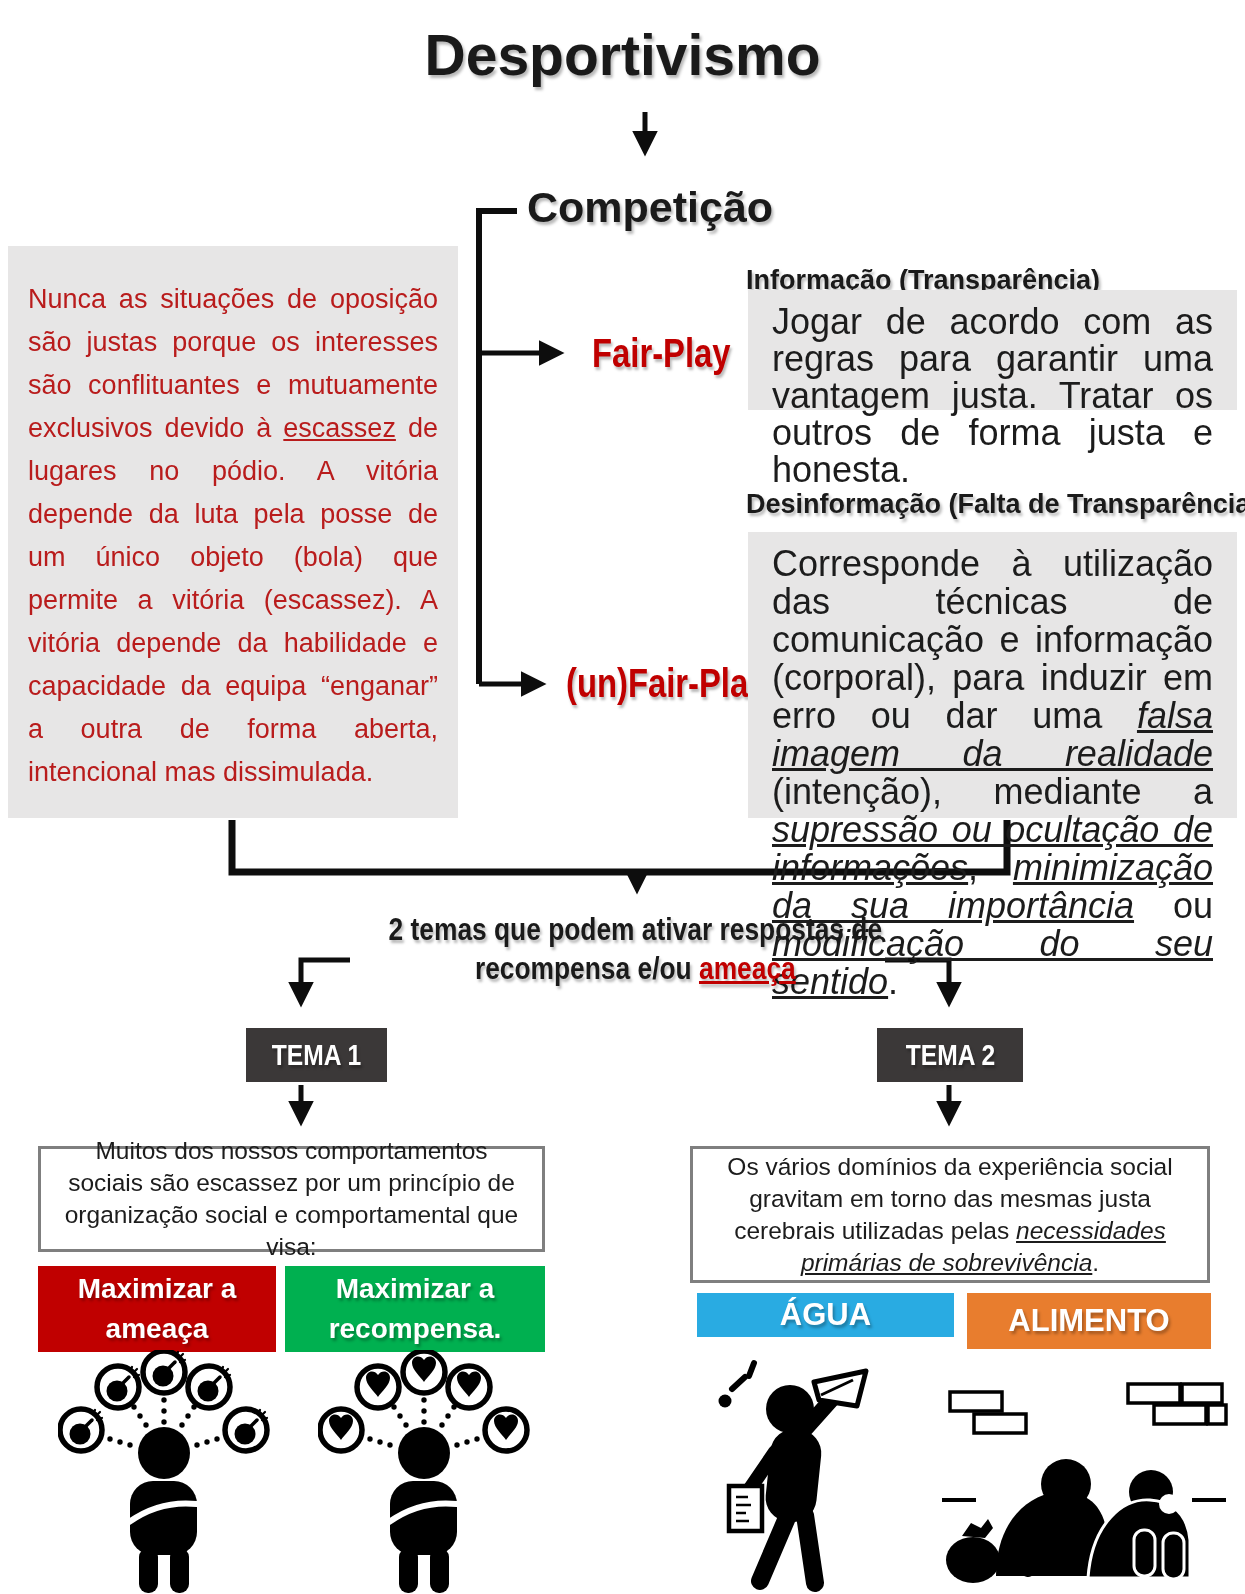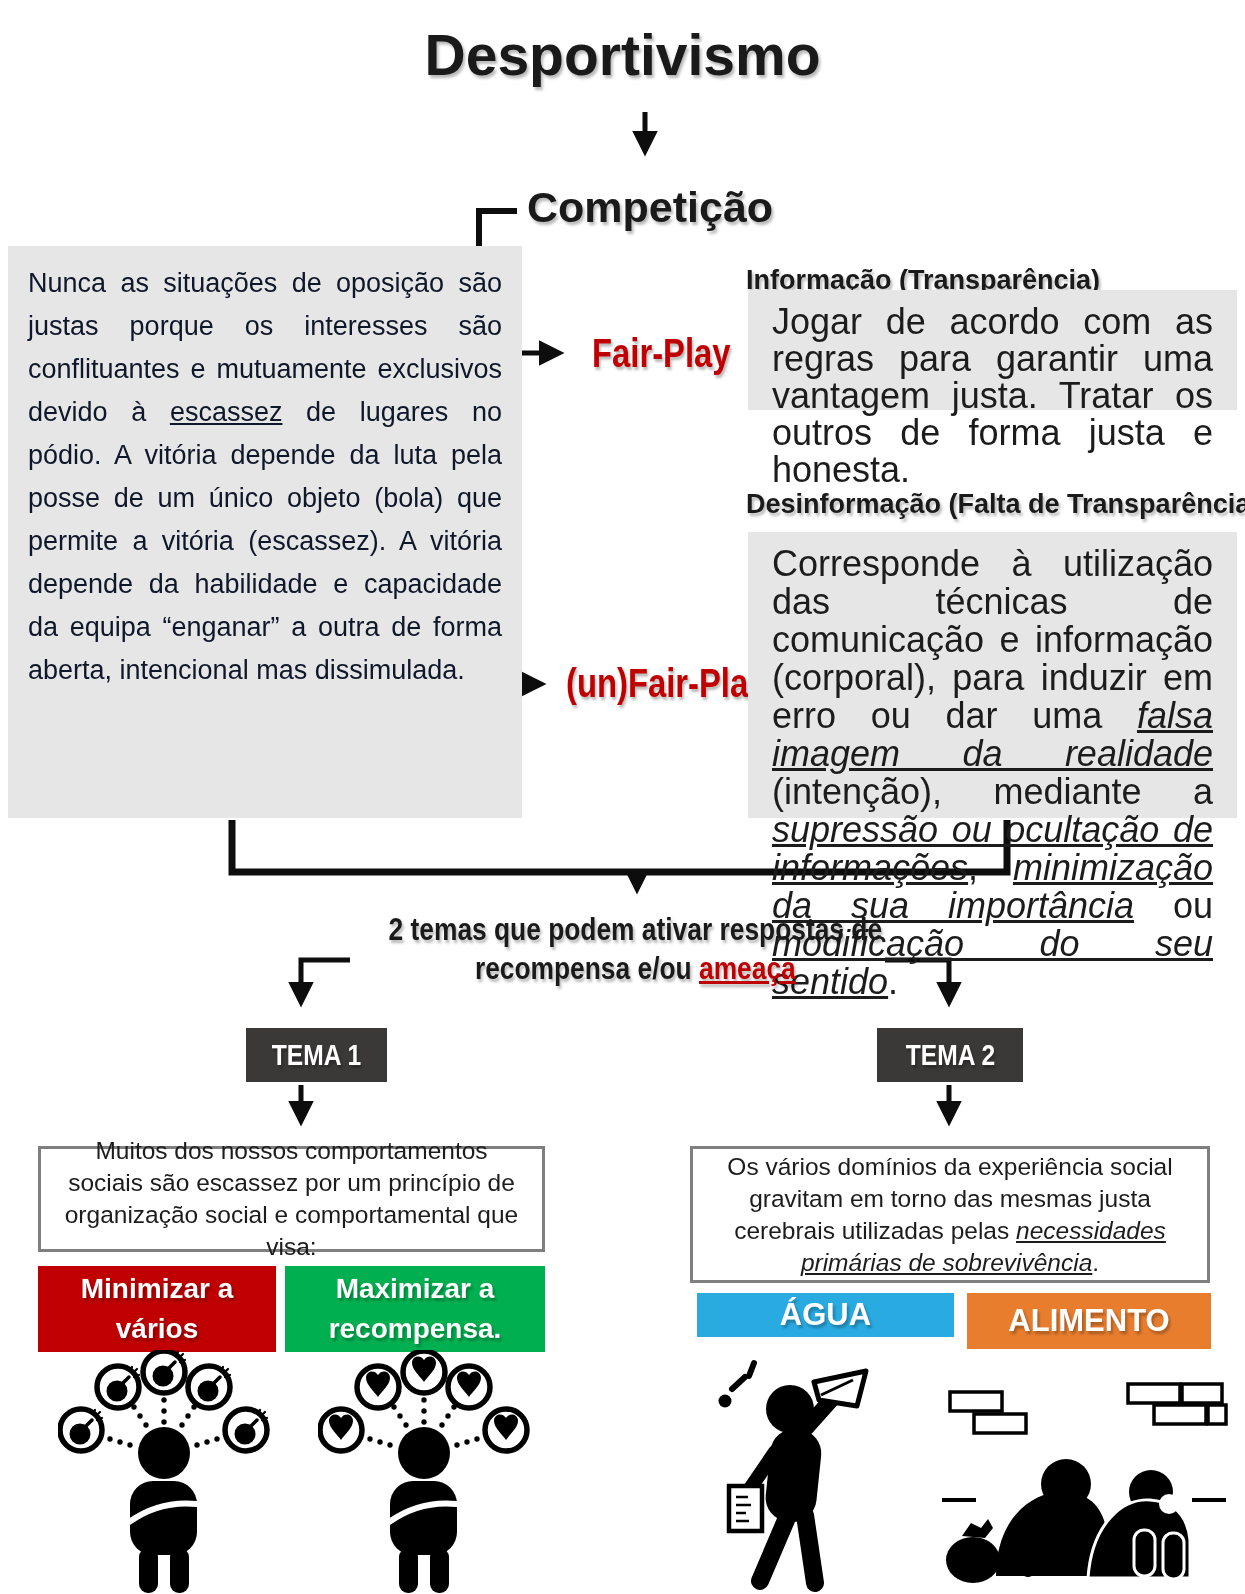--- a/index.html
+++ b/index.html
@@ -14,22 +14,22 @@
   .u{text-decoration:underline;}
   .i{font-style:italic;}
   .red{color:#C00000;}
   .cond{display:inline-block;transform:scaleX(0.82);transform-origin:50% 50%;}
   .cond-left{display:inline-block;transform:scaleX(0.8);transform-origin:0 50%;}
 
   #title{left:0;top:22px;width:1245px;text-align:center;font-size:57px;font-weight:700;}
   #competicao{left:527px;top:183px;font-size:43px;font-weight:700;}
 
   #left-box{
-    left:8px;top:246px;width:514px;height:572px;background:#E7E6E6;box-sizing:border-box;
-    padding:16px 20px;font-size:27px;line-height:43px;text-align:justify;color:#0f172a;
+    left:8px;top:246px;width:450px;height:572px;background:#E7E6E6;box-sizing:border-box;
+    padding:32px 20px;font-size:27px;line-height:43px;text-align:justify;color:#b91c1c;
   }
   .fairplay{font-size:41px;font-weight:700;color:#C00000;white-space:nowrap;}
   #fair-play{left:592px;top:330px;}
   #unfair-play{left:566px;top:660px;}
 
   .rhead{left:746px;width:492px;font-size:27px;font-weight:700;white-space:nowrap;}
   #info-heading{top:265px;}
   #desinfo-heading{top:489px;}
   .rbox{
     left:748px;width:489px;background:#E7E6E6;box-sizing:border-box;color:#1c1c1c;
@@ -115,21 +115,21 @@
   </div>
 
 <div id="tema1-desc" class="abs layer desc-box">
     <span>Muitos dos nossos comportamentos sociais são escassez por um princípio de organização social e comportamental que visa:</span>
   </div>
 <div id="tema2-desc" class="abs layer desc-box">
     <span><span>Os vários domínios da experiência social gravitam em torno das mesmas justa cerebrais utilizadas pelas </span><span class="i u">necessidades primárias de sobrevivência</span><span>.</span></span>
   </div>
 
 <div id="minimizar-box" class="abs layer pill shadowed">
-    <span>Minimizar a vários</span>
+    <span>Maximizar a ameaça</span>
   </div>
 <div id="maximizar-box" class="abs layer pill shadowed">
     <span>Maximizar a recompensa.</span>
   </div>
 <div id="agua-box" class="abs layer pill shadowed">
     <span>ÁGUA</span>
   </div>
 <div id="alimento-box" class="abs layer pill shadowed">
     <span>ALIMENTO</span>
   </div>

